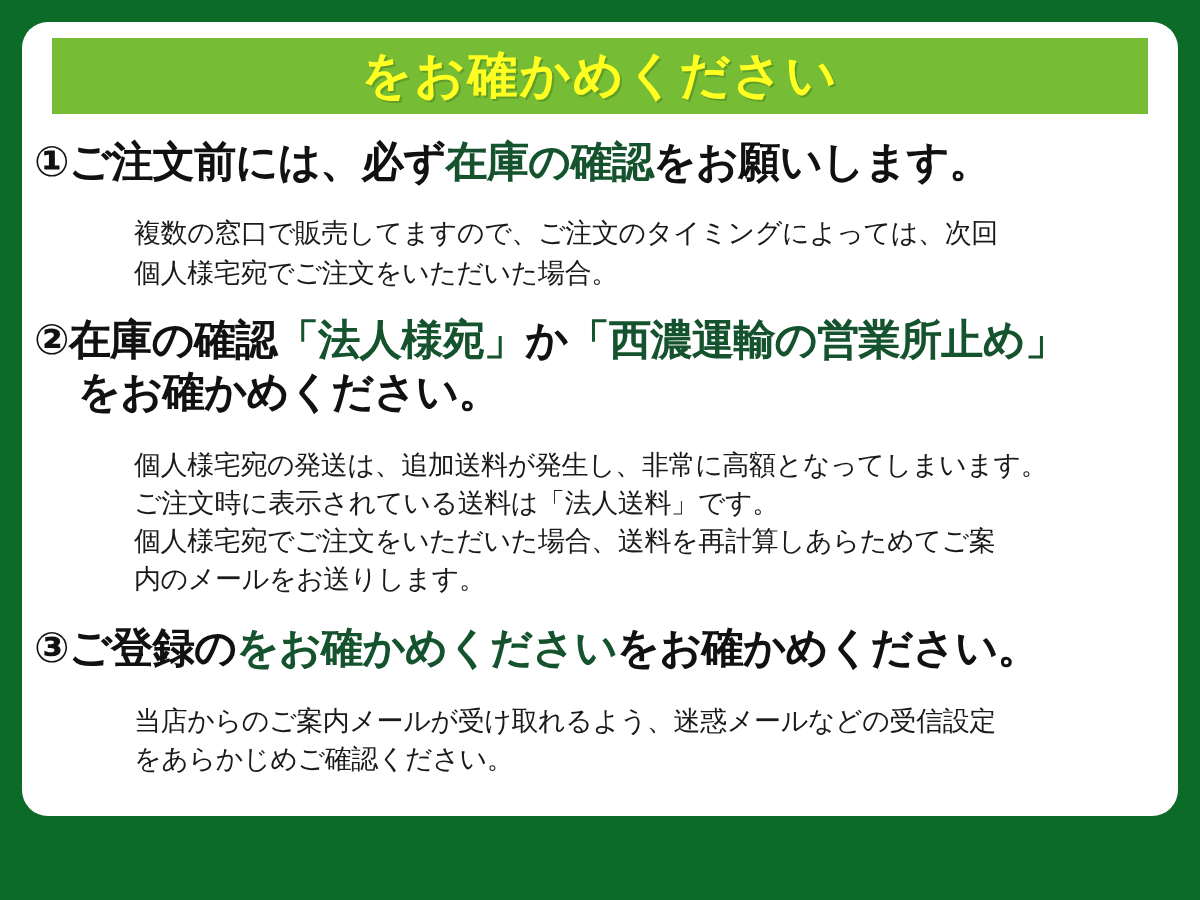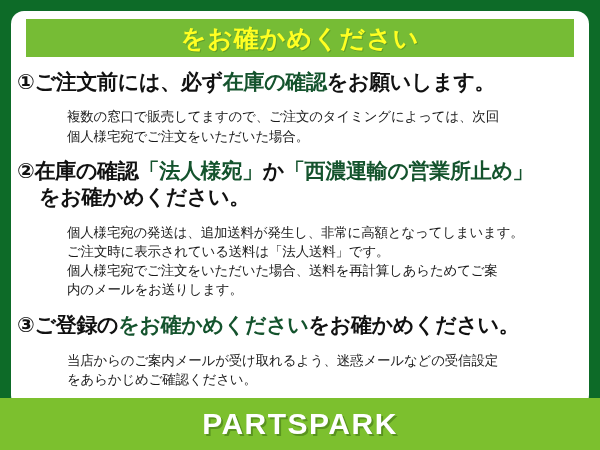--- a/index.html
+++ b/index.html
@@ -173,17 +173,14 @@
         </p>
         <p class="item-sub">
           <span class="sub-line">当店からのご案内メールが受け取れるよう、迷惑メールなどの受信設定</span>
           <span class="sub-line">をあらかじめご確認ください。</span>
         </p>
       </div>
 
     </div>
   </div>
 
-  <div class="footer-bar">
-    <div class="brand-logo">PARTSPARK</div>
-  </div>
 
 </div>
 
 </body></html>

